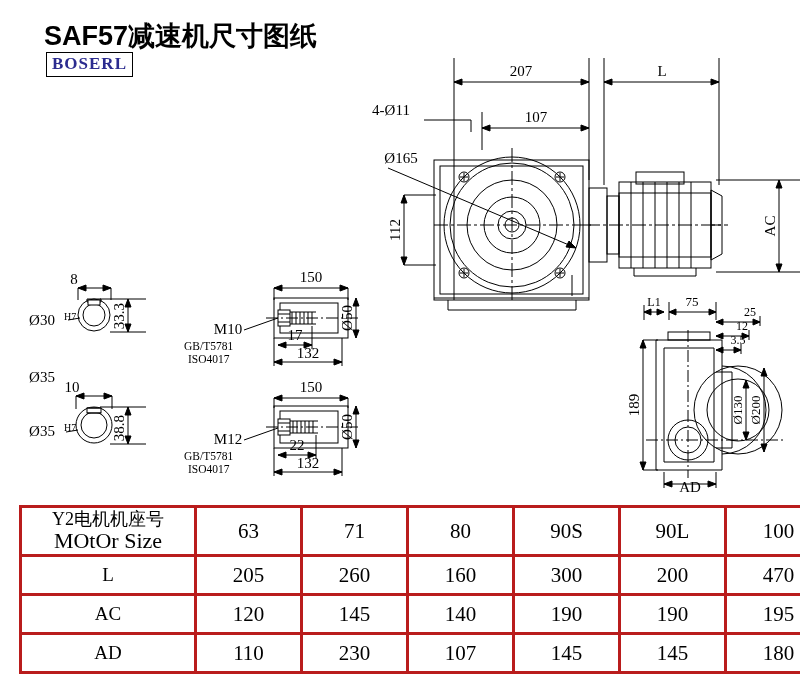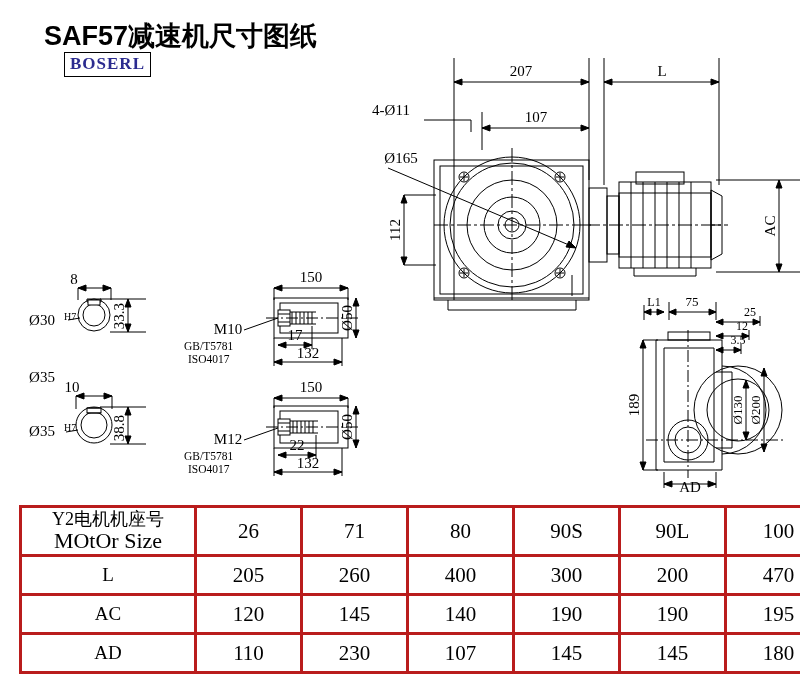--- a/index.html
+++ b/index.html
@@ -36,21 +36,20 @@
     left: 30px;
     top: 52px;
     border: 1px solid #000;
     padding: 1px 5px 2px 5px;
     font-family: "Liberation Serif", serif;
     font-weight: bold;
     font-size: 17px;
     color: #2b2b8f;
     background: #fff;
     letter-spacing: 1px;
-    margin-left: 18px;
   }
   svg.draw {
     position: absolute;
     left: 0;
     top: 0;
     width: 800px;
     height: 684px;
   }
   
   table.spec {
@@ -415,32 +414,32 @@
     </g>
   </svg>
 
   <table class="spec">
     <tbody>
       <tr class="firstrow">
         <td class="head">
           <span class="cn">Y2电机机座号</span>
           <span class="en">MOtOr Size</span>
         </td>
-        <td class="val">26</td>
+        <td class="val">63</td>
         <td class="val">71</td>
         <td class="val">80</td>
         <td class="val">90S</td>
         <td class="val">90L</td>
         <td class="val">100</td>
       </tr>
       <tr>
         <td class="head">L</td>
         <td class="val">205</td>
         <td class="val">260</td>
-        <td class="val">400</td>
+        <td class="val">160</td>
         <td class="val">300</td>
         <td class="val">200</td>
         <td class="val">470</td>
       </tr>
       <tr>
         <td class="head">AC</td>
         <td class="val">120</td>
         <td class="val">145</td>
         <td class="val">140</td>
         <td class="val">190</td>

